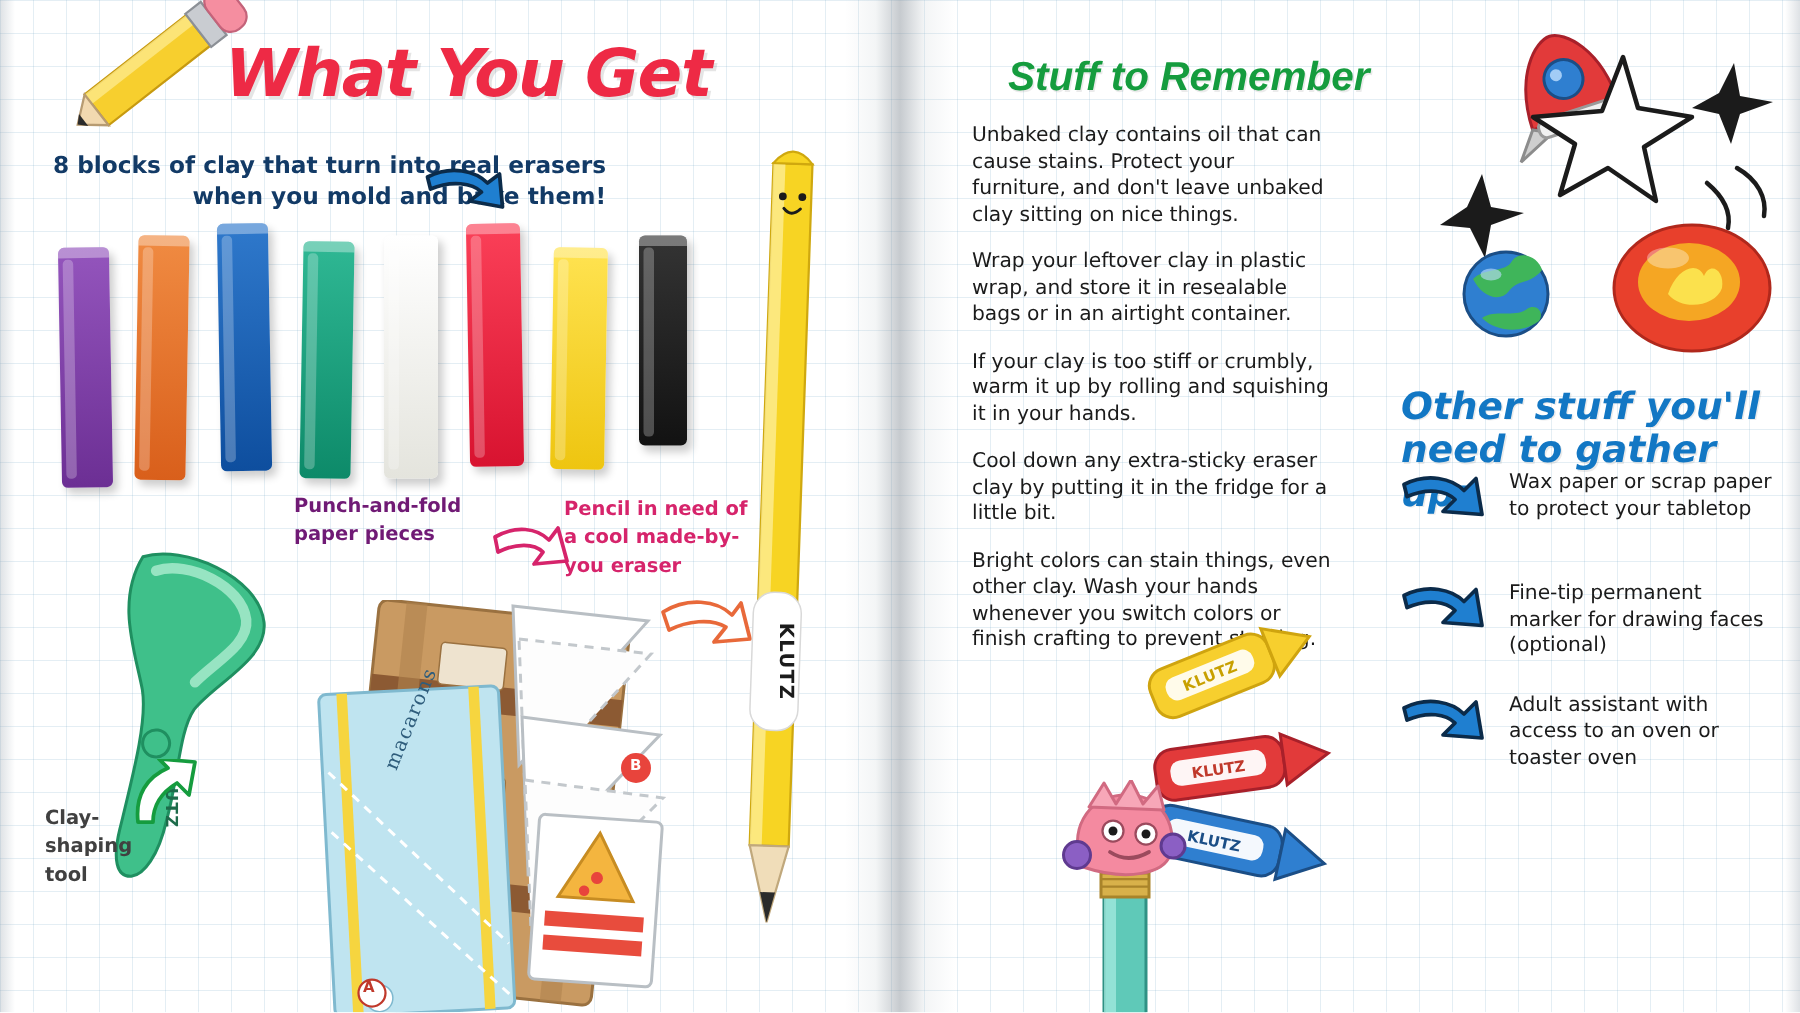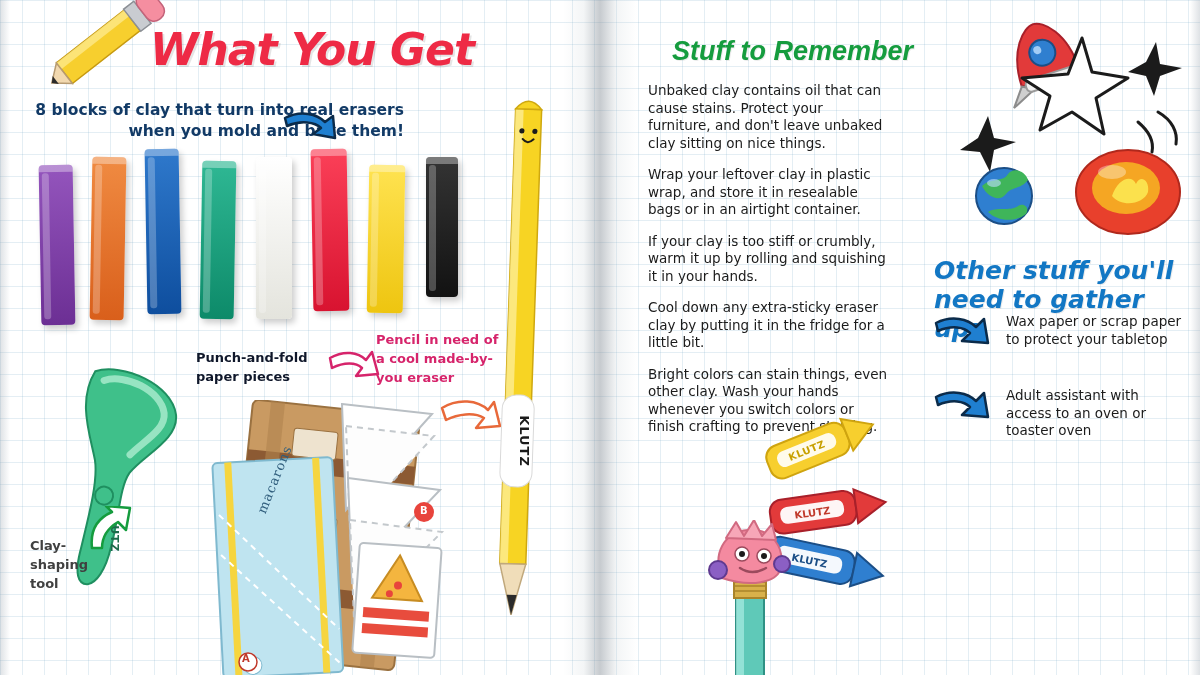--- a/index.html
+++ b/index.html
@@ -123,21 +123,21 @@
   }
 
   
   .callout {
     position: absolute;
     font-family: "DejaVu Sans", sans-serif;
     font-weight: bold;
     font-size: 13px;
     line-height: 19px;
   }
-  .callout.punch { left: 196px; top: 348px; width: 140px; color: #0f172a; }
+  .callout.punch { left: 196px; top: 328px; width: 140px; color: #701a75; }
   .callout.pencil { left: 376px; top: 330px; width: 130px; color: #d6246b; }
   .callout.tool  { left: 30px;  top: 536px; width: 80px;  color: #404040; }
 
   
   .tool-shape {
     position: absolute;
     left: 62px;
     top: 368px;
     width: 120px;
     height: 230px;
@@ -460,20 +460,26 @@
     <div class="gather-item">
       <svg class="arrow-blue" viewBox="0 0 60 34">
         <path d="M2 10 C18 2, 34 6, 42 14 L50 6 L54 30 L28 28 L36 20 C30 14, 18 12, 4 18 Z" fill="#1f7fd0" stroke="#0b2b4a" stroke-width="2.5" stroke-linejoin="round"></path>
       </svg>
       <div class="txt">Wax paper or scrap paper to protect your tabletop</div>
     </div>
     <div class="gather-item">
       <svg class="arrow-blue" viewBox="0 0 60 34">
         <path d="M2 10 C18 2, 34 6, 42 14 L50 6 L54 30 L28 28 L36 20 C30 14, 18 12, 4 18 Z" fill="#1f7fd0" stroke="#0b2b4a" stroke-width="2.5" stroke-linejoin="round"></path>
       </svg>
+      <div class="txt">Fine-tip permanent marker for drawing faces (optional)</div>
+    </div>
+    <div class="gather-item">
+      <svg class="arrow-blue" viewBox="0 0 60 34">
+        <path d="M2 10 C18 2, 34 6, 42 14 L50 6 L54 30 L28 28 L36 20 C30 14, 18 12, 4 18 Z" fill="#1f7fd0" stroke="#0b2b4a" stroke-width="2.5" stroke-linejoin="round"></path>
+      </svg>
       <div class="txt">Adult assistant with access to an oven or toaster oven</div>
     </div>
   </div>
 
   <svg class="art" style="left:752px;top:410px;width:160px;height:190px" viewBox="0 0 160 190">
 
     <g transform="rotate(-22 60 40)">
       <rect x="14" y="22" width="84" height="34" rx="12" fill="#f7cf2e" stroke="#cfa40f" stroke-width="2"></rect>
       <path d="M98 22 L126 39 L98 56 Z" fill="#f7cf2e" stroke="#cfa40f" stroke-width="2"></path>
       <rect x="24" y="30" width="62" height="16" rx="7" fill="#ffffff" opacity="0.9"></rect>

